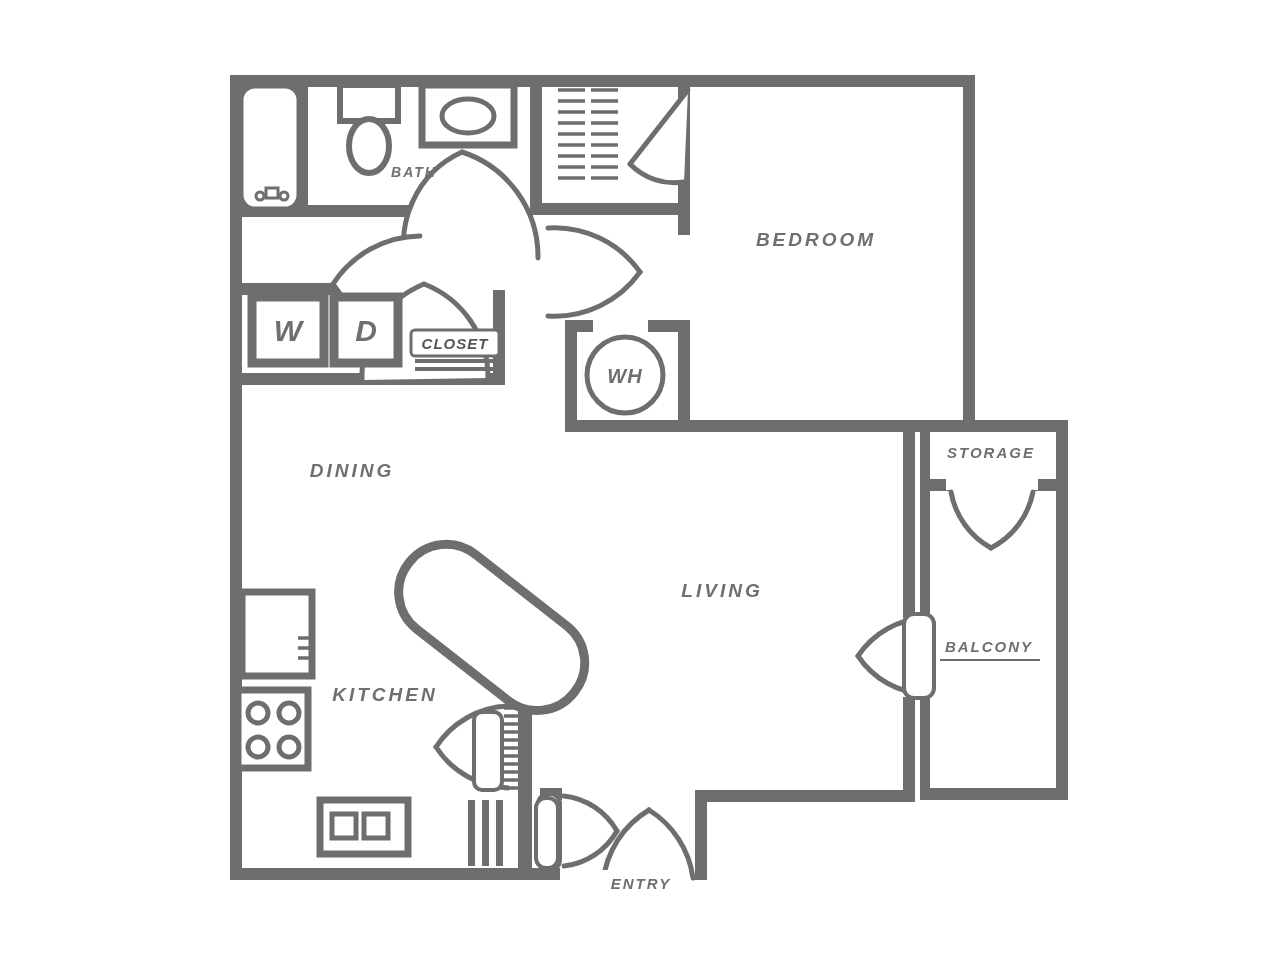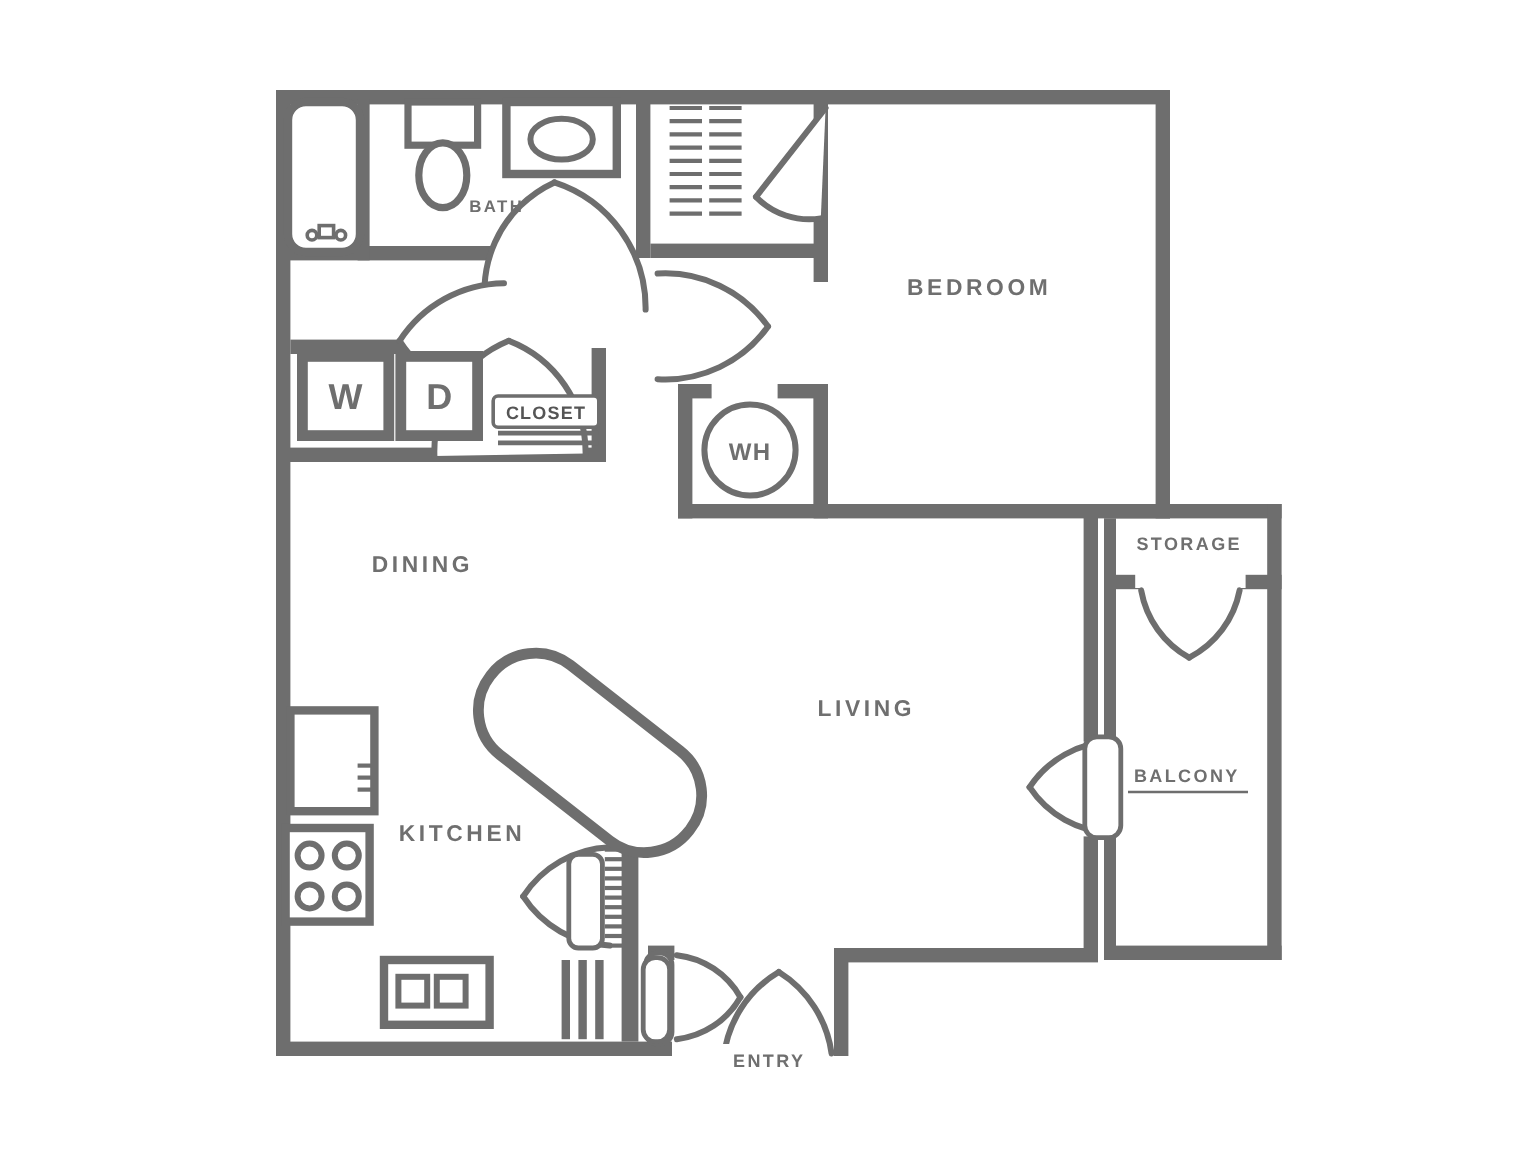--- a/index.html
+++ b/index.html
@@ -1,17 +1,17 @@
 <!DOCTYPE html>
 <html><head>
 <meta charset="utf-8">
 <style>
   html,body{margin:0;padding:0;background:#ffffff;}
   .stage{position:relative;width:1280px;height:960px;background:#ffffff;overflow:hidden;
-         font-family:"Liberation Sans", sans-serif;}
+         font-family:"Liberation Sans", sans-serif;font-style:italic;}
   svg text{font-family:"Liberation Sans", sans-serif;font-weight:bold;fill:#6f6f6f;}
   .wall{fill:#6e6e6e;}
   .fixture{fill:#ffffff;stroke:#6e6e6e;}
   .arcfill{fill:#ffffff;stroke:none;}
   .arcline{fill:none;stroke:#6e6e6e;stroke-width:5;stroke-linecap:round;}
   .hatch{stroke:#6e6e6e;stroke-width:3.5;}
   .shelf{stroke:#6e6e6e;stroke-width:4;}
   .lbl{letter-spacing:3px;font-size:19px;}
   .lbl-sm{letter-spacing:2px;font-size:15px;}
   .lbl-xs{letter-spacing:2px;font-size:14px;}

